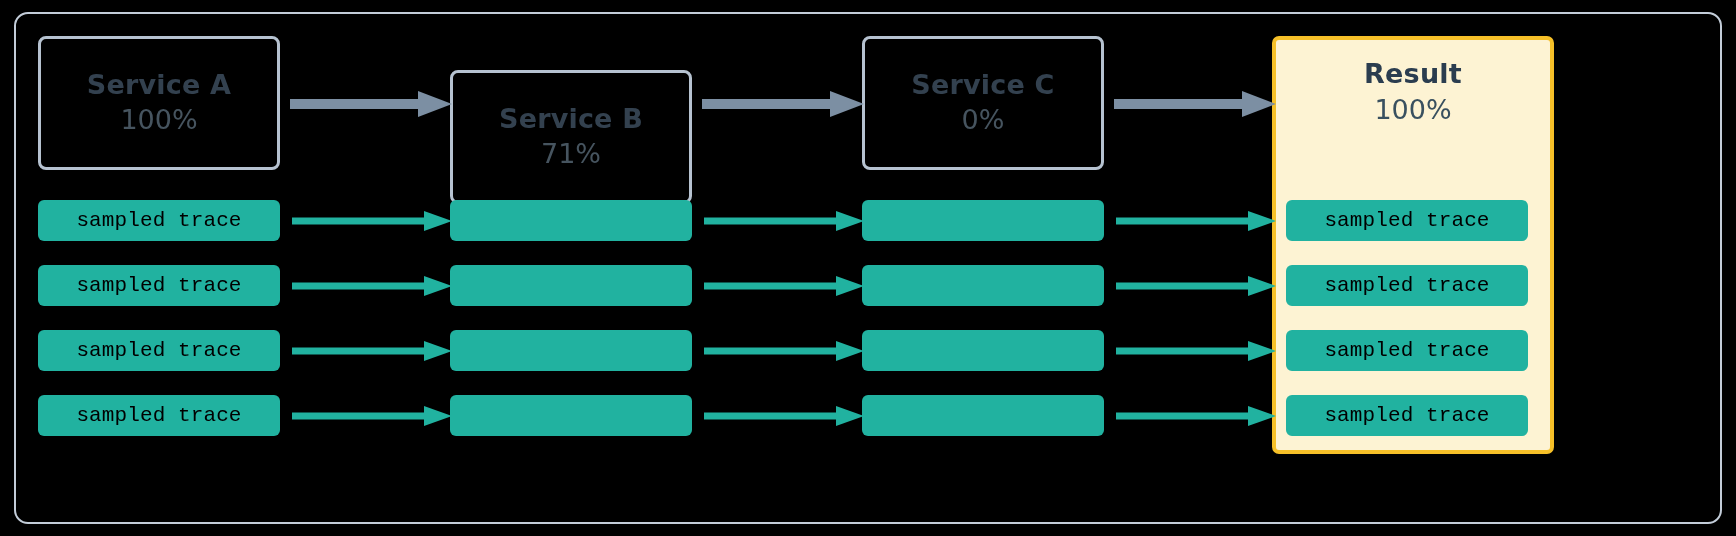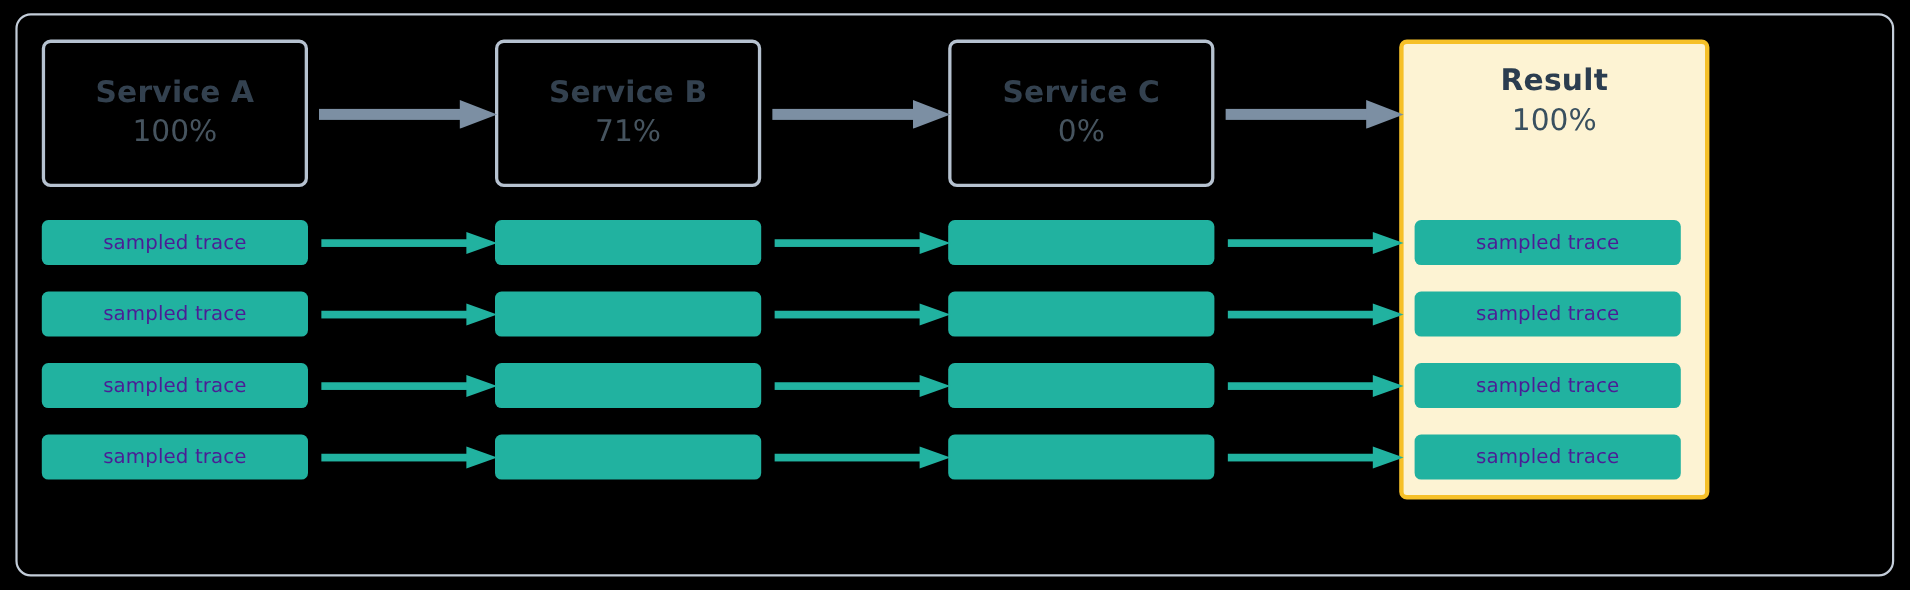--- a/index.html
+++ b/index.html
@@ -44,21 +44,21 @@
     height: 134px;
     border: 3px solid #b6c2d0;
     border-radius: 8px;
     background: #000000;
     display: flex;
     flex-direction: column;
     align-items: center;
     justify-content: center;
   }
   .svc-a { left: 22px; }
-  .svc-b { left: 434px; }
+  .svc-b { left: 434px; margin-top: 34px; }
   .svc-c { left: 846px; }
 
   .service-name {
     font-size: 27px;
     font-weight: bold;
     color: #33414f;
     line-height: 1.18;
     letter-spacing: .2px;
   }
   .service-pct {
@@ -87,25 +87,26 @@
   .trace-bar {
     position: absolute;
     height: 41px;
     background: #21b2a0;
     border-radius: 6px;
     display: flex;
     align-items: center;
     justify-content: center;
   }
   .trace-label {
-    font-size: 18px;
-    color: #4c1d95;
+    font-size: 21px;
+    color: #000000;
     line-height: 1;
     letter-spacing: .1px;
     white-space: nowrap;
+    font-family: Liberation Mono, monospace;
   }
 
   .col-a { left: 22px;  width: 242px; }
   .col-b { left: 434px; width: 242px; }
   .col-c { left: 846px; width: 242px; }
   .col-r { left: 1270px; width: 242px; }
 
   
   .arrow { position: absolute; }
   .arrow svg { display: block; }

